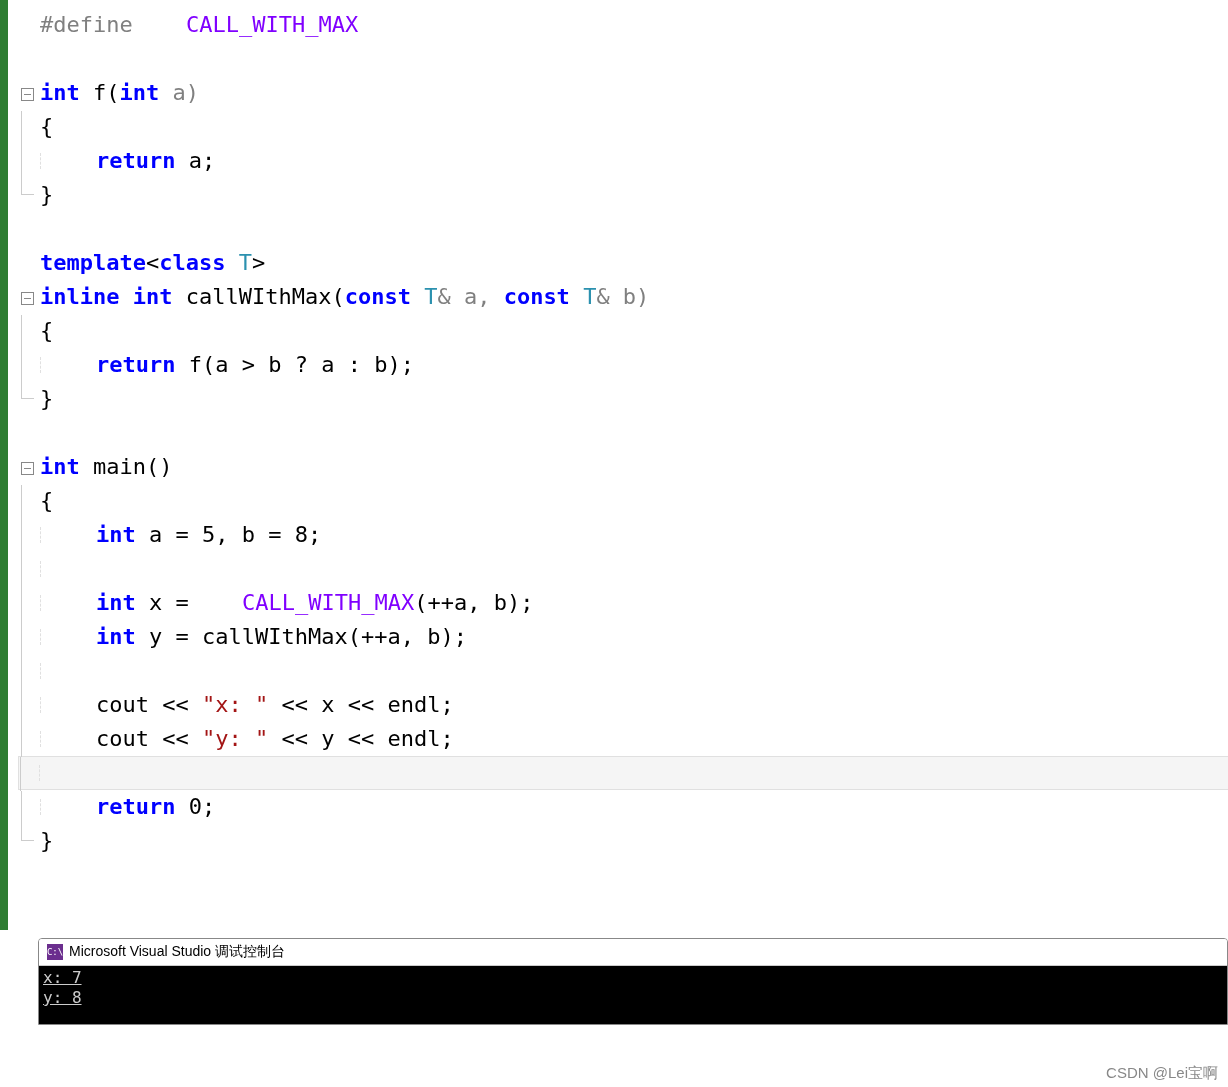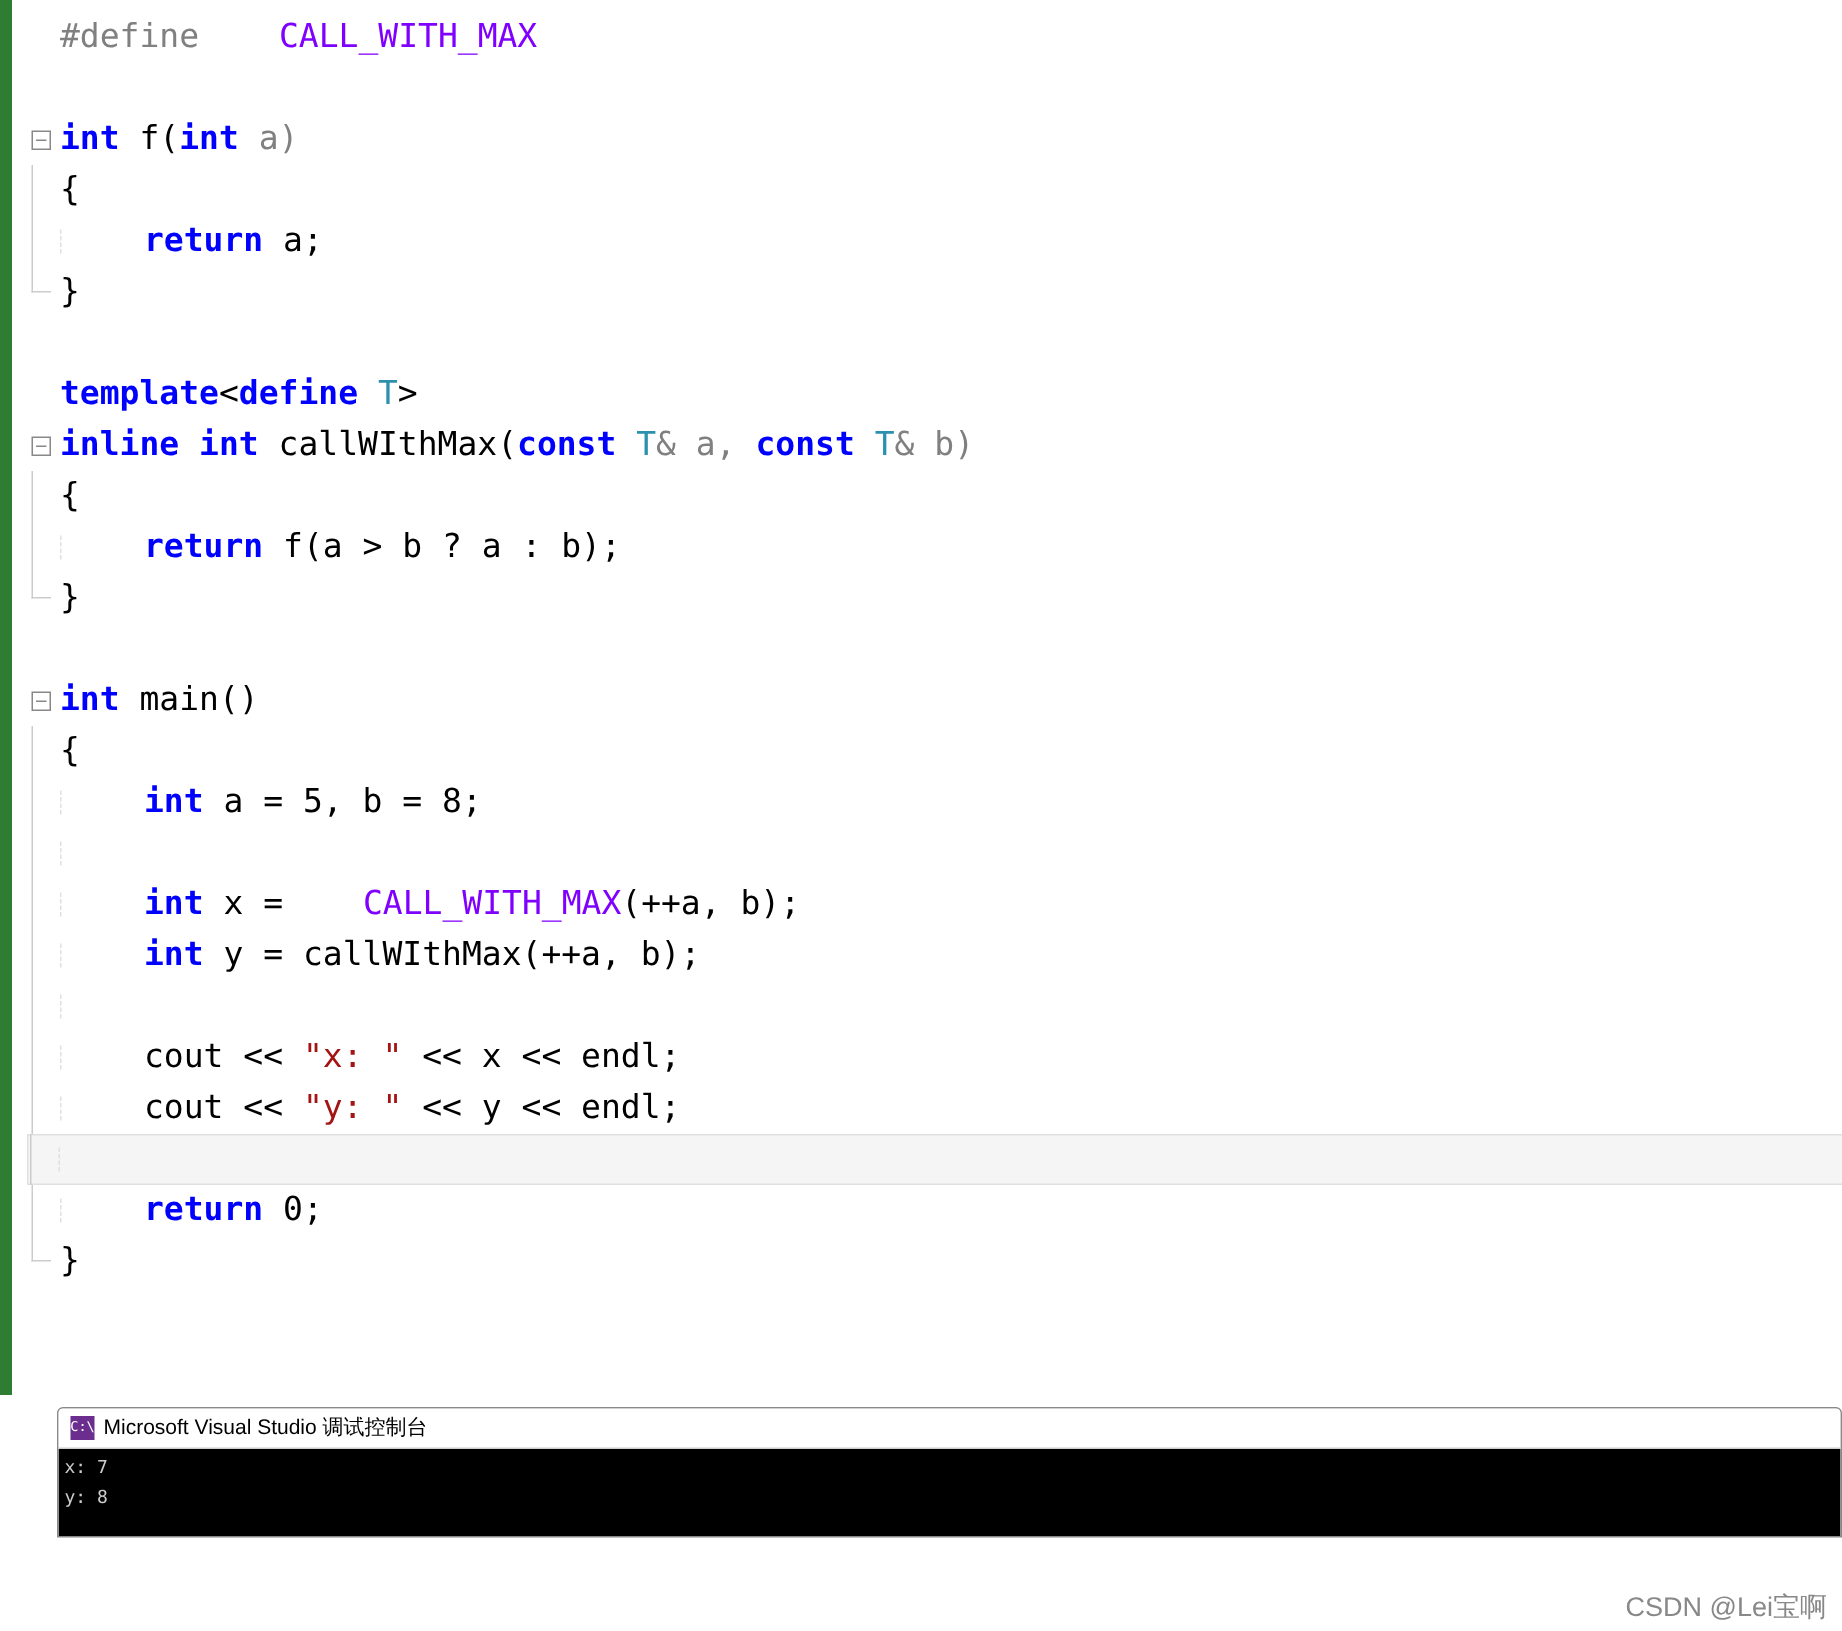--- a/index.html
+++ b/index.html
@@ -136,53 +136,54 @@
   display: inline-flex;
   align-items: center;
   justify-content: center;
   margin-right: 6px;
   font-family: Consolas, monospace;
 }
 .console-body {
   background: #000;
   color: #ccc;
   font-family: 'NSimSun', 'SimSun', Consolas, monospace;
-  font-size: 12px;
+  font-size: 16px;
   padding: 2px 4px;
   line-height: 20px;
   min-height: 58px;
+  text-decoration: underline;
 }
 .console-body .line { white-space: pre; }
 .watermark {
   position: absolute;
   right: 10px;
   bottom: 4px;
   color: #888;
-  font-size: 18px;
+  font-size: 15px;
   font-family: 'Microsoft YaHei', sans-serif;
 }
 </style>
 </head>
 <body>
 
 <div class="editor-container">
   <div class="green-bar"></div>
   <div class="code-area">
 
     <div class="code-line"><span class="gutter"></span>  <span class="kw-gray">#define</span><span class="kw-black"> </span><span class="kw-purple">CALL_WITH_MAX</span></div>
     <div class="code-line"><span class="gutter"></span></div>
 
     <div class="code-line"><span class="gutter"><span class="fold-box"></span></span><span class="kw-blue">int</span><span class="kw-black"> f(</span><span class="kw-blue">int</span><span class="kw-gray"> a)</span></div>
     <div class="code-line"><span class="gutter"><span class="outline-line"></span></span><span class="kw-black">{</span></div>
     <div class="code-line"><span class="gutter"><span class="outline-line"></span></span><span class="guide-pad"></span><span class="kw-blue">return</span><span class="kw-black"> a;</span></div>
     <div class="code-line"><span class="gutter"><span class="outline-end"></span></span><span class="kw-black">}</span></div>
 
     <div class="code-line"><span class="gutter"></span></div>
 
-    <div class="code-line"><span class="gutter"></span>  <span class="kw-blue">template</span><span class="kw-black">&lt;</span><span class="kw-blue">define</span><span class="kw-black"> </span><span class="kw-teal">T</span><span class="kw-black">&gt;</span></div>
+    <div class="code-line"><span class="gutter"></span>  <span class="kw-blue">template</span><span class="kw-black">&lt;</span><span class="kw-blue">class</span><span class="kw-black"> </span><span class="kw-teal">T</span><span class="kw-black">&gt;</span></div>
     <div class="code-line"><span class="gutter"><span class="fold-box"></span></span><span class="kw-blue">inline</span><span class="kw-black"> </span><span class="kw-blue">int</span><span class="kw-black"> callWIthMax(</span><span class="kw-blue">const</span><span class="kw-black"> </span><span class="kw-teal">T</span><span class="kw-gray">&amp; a, </span><span class="kw-blue">const</span><span class="kw-black"> </span><span class="kw-teal">T</span><span class="kw-gray">&amp; b)</span></div>
     <div class="code-line"><span class="gutter"><span class="outline-line"></span></span><span class="kw-black">{</span></div>
     <div class="code-line"><span class="gutter"><span class="outline-line"></span></span><span class="guide-pad"></span><span class="kw-blue">return</span><span class="kw-black"> f(a &gt; b ? a : b);</span></div>
     <div class="code-line"><span class="gutter"><span class="outline-end"></span></span><span class="kw-black">}</span></div>
 
     <div class="code-line"><span class="gutter"></span></div>
 
     <div class="code-line"><span class="gutter"><span class="fold-box"></span></span><span class="kw-blue">int</span><span class="kw-black"> main()</span></div>
     <div class="code-line"><span class="gutter"><span class="outline-line"></span></span><span class="kw-black">{</span></div>
     <div class="code-line"><span class="gutter"><span class="outline-line"></span></span><span class="guide-pad"></span><span class="kw-blue">int</span><span class="kw-black"> a = 5, b = 8;</span></div>

